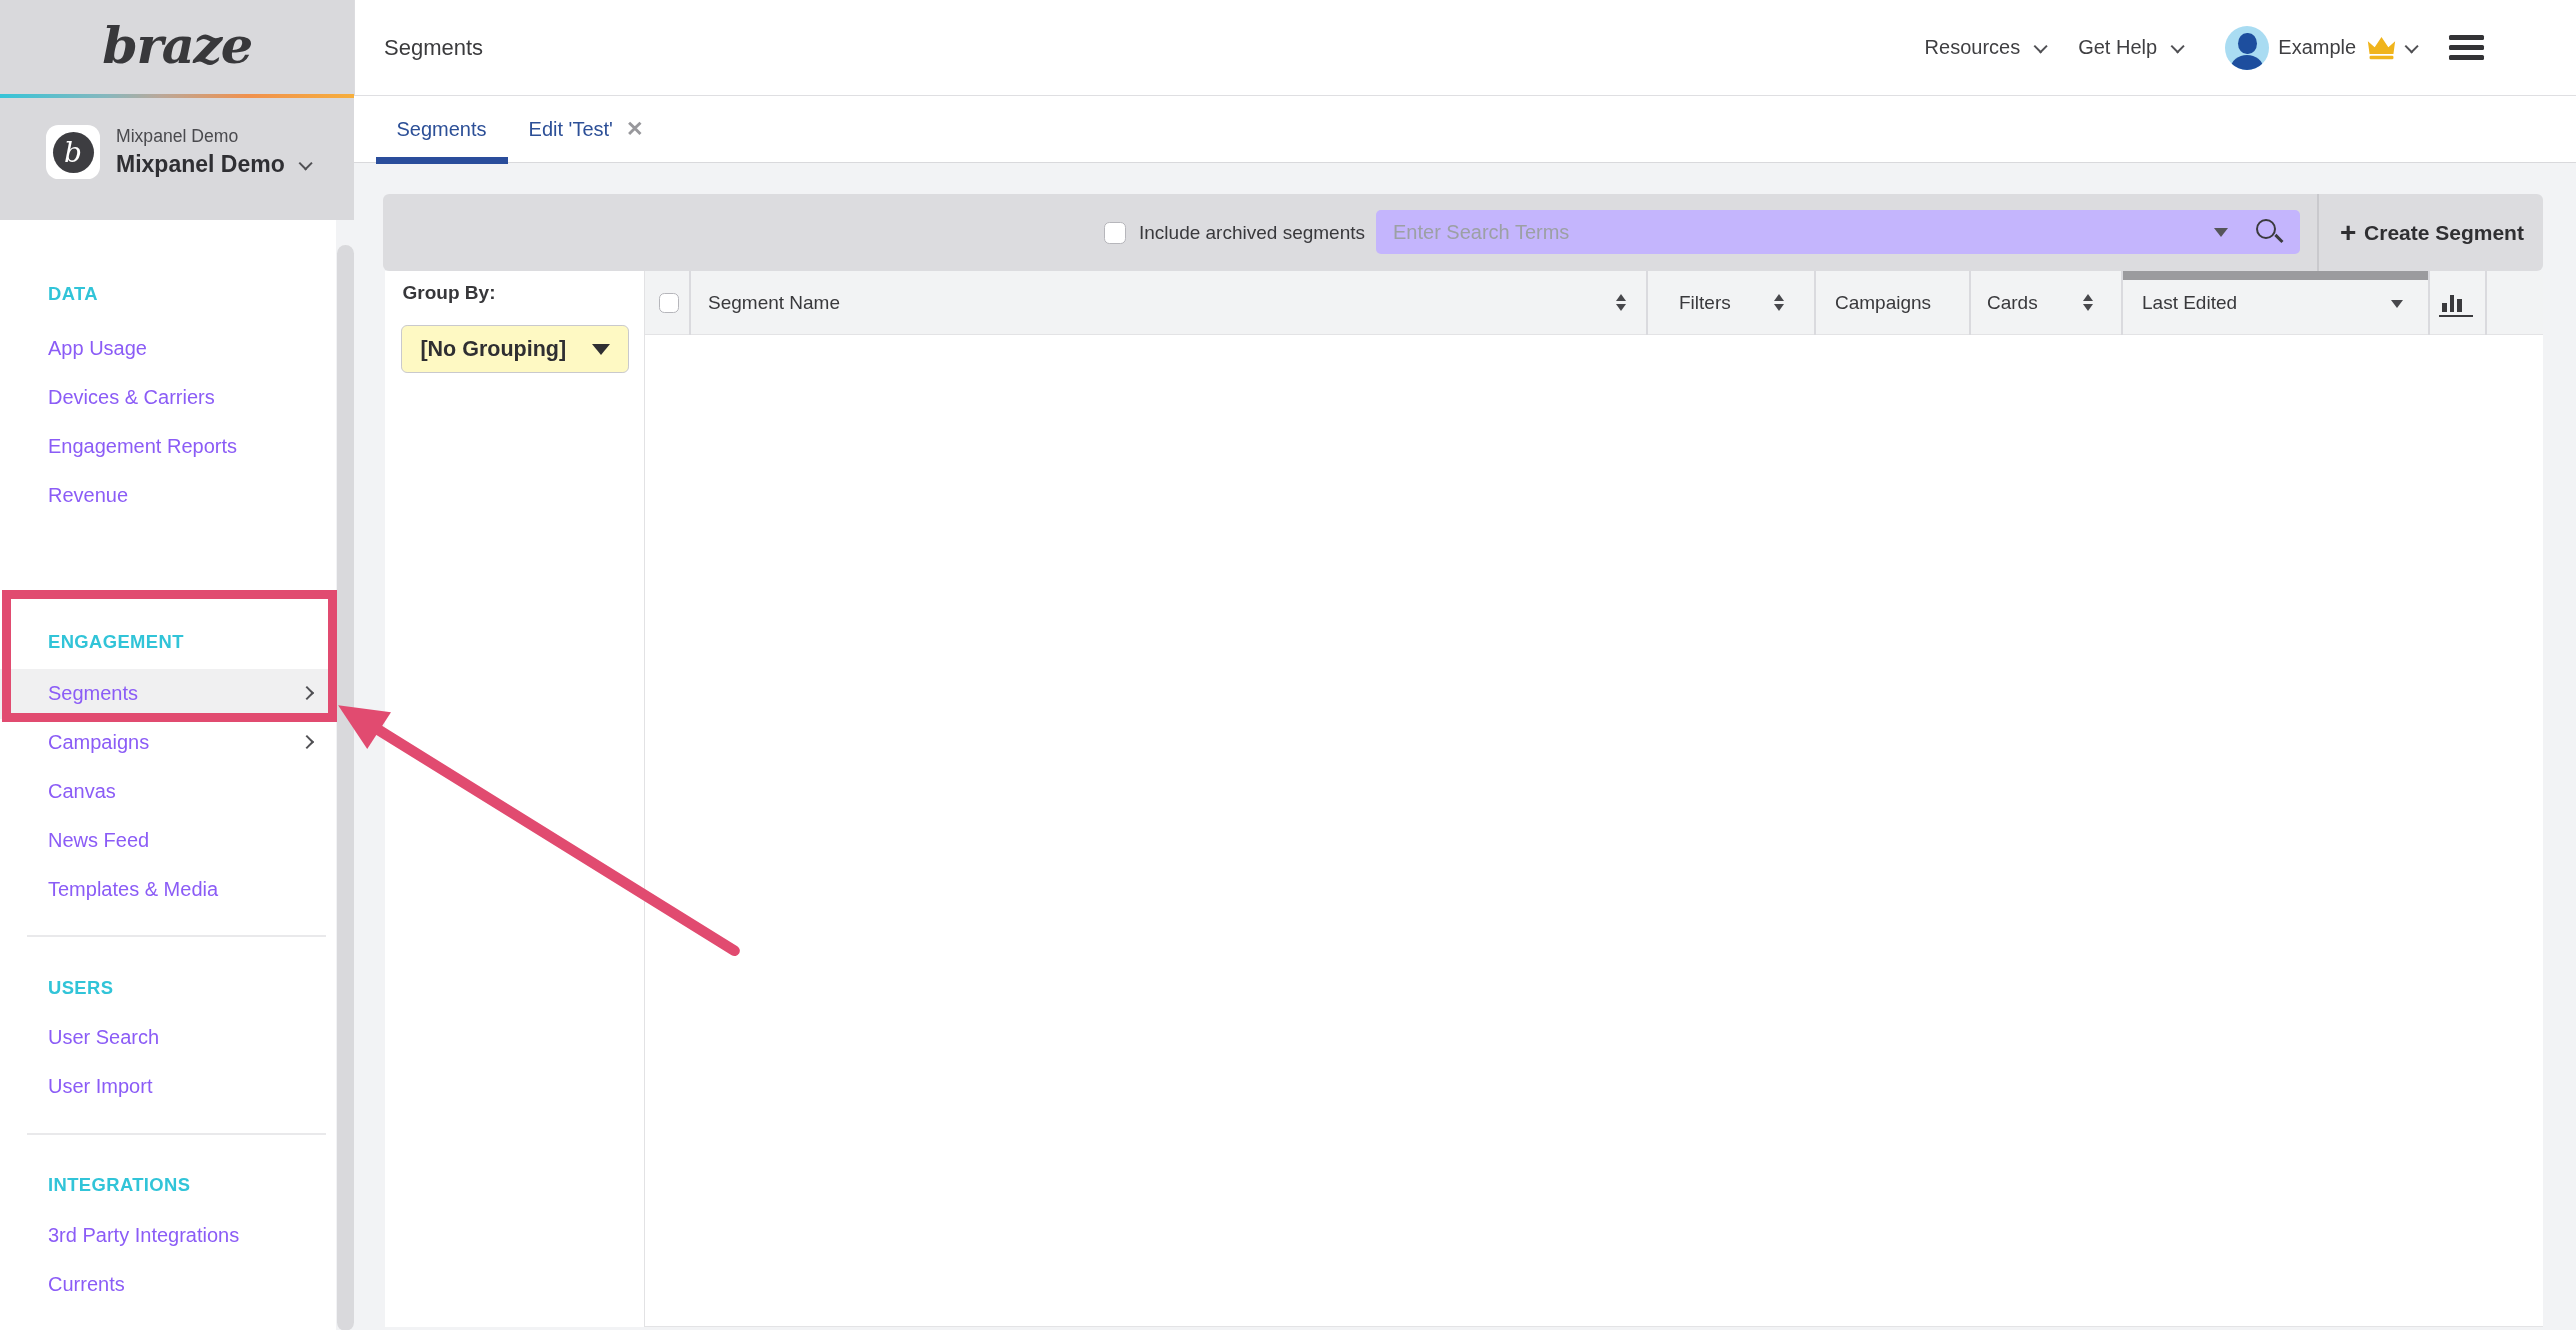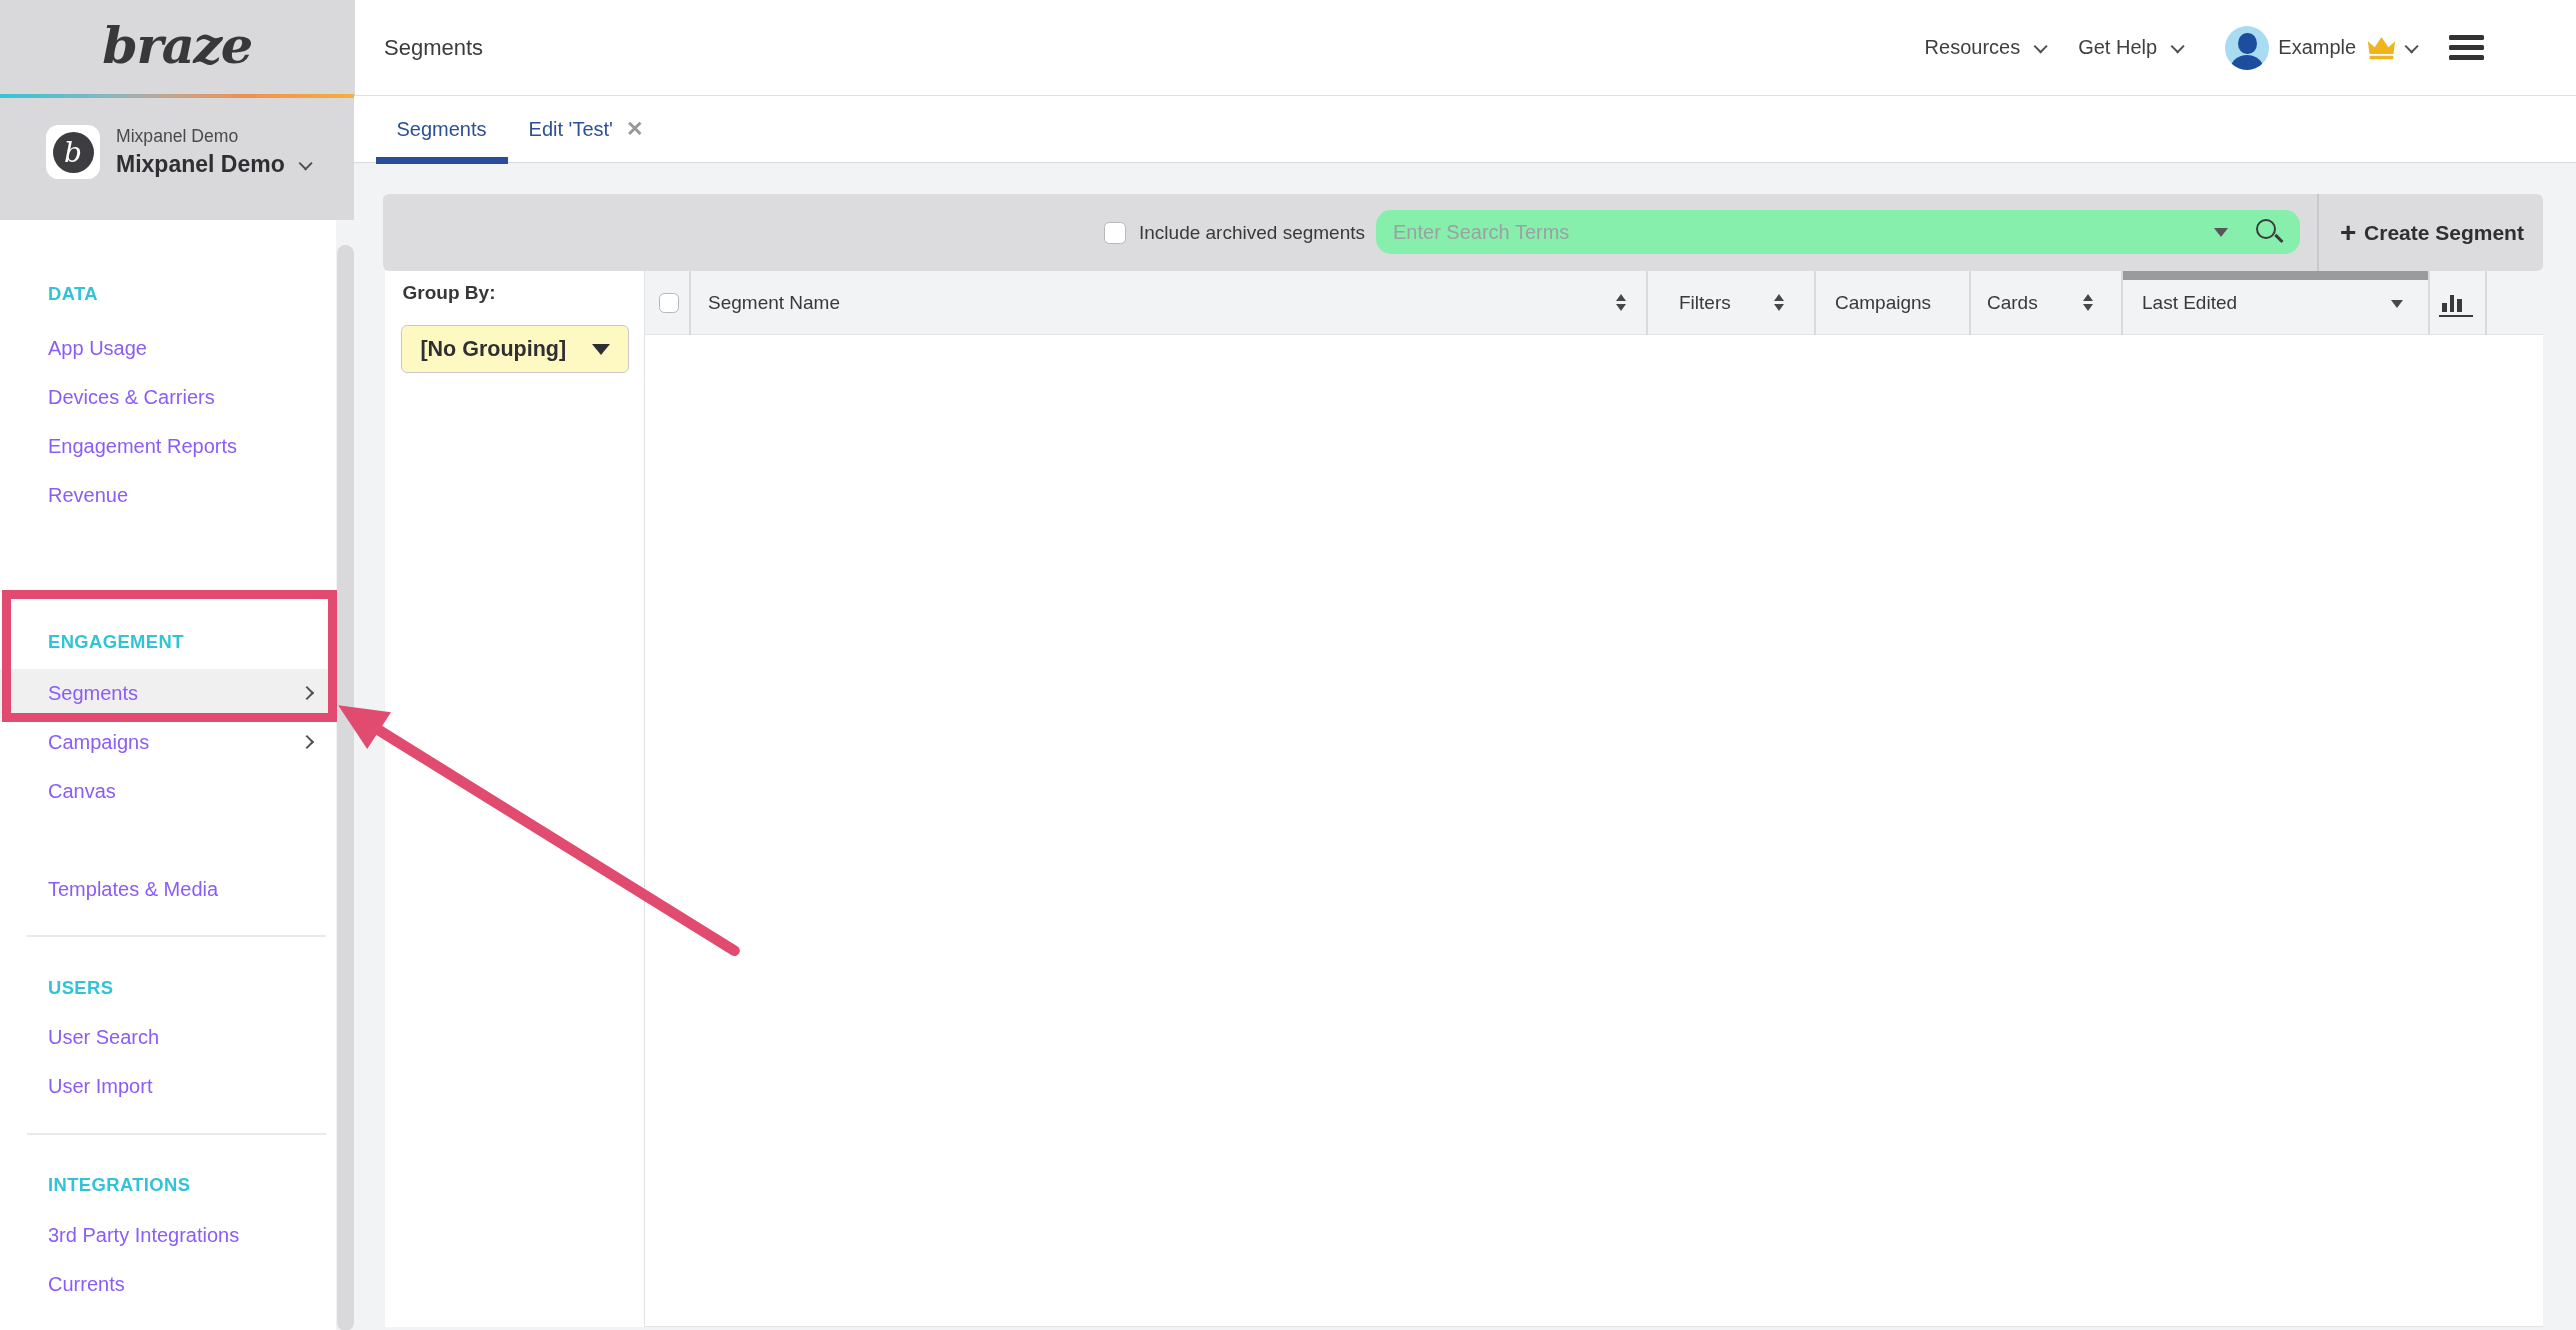--- a/index.html
+++ b/index.html
@@ -62,21 +62,21 @@
 
   
   .anno-box { position:absolute; left:2.3px; top:590px; width:335px; height:132px; border:9.2px solid #e14b70; z-index:30; pointer-events:none; }
   .anno-arrow { position:absolute; left:0; top:0; width:2576px; height:1331px; z-index:30; pointer-events:none; }
 
   
   .toolbar { position:absolute; left:383px; top:194px; width:2160px; height:77px; background:#dcdcdf; border-radius:6.1px; z-index:2; }
   .cbx { width:21.5px; height:21.5px; background:#fff; border:1.5px solid #b6b6bb; border-radius:5.4px; }
   .tb-cbx { position:absolute; left:721px; top:28px; cursor:pointer; }
   .tb-label { position:absolute; left:756px; top:0; height:77px; line-height:77px; font-size:19px; color:#39393c; }
-  .tb-search { position:absolute; left:993px; top:16px; width:924px; height:44px; background:#86efac; border:none; border-radius:15px;
+  .tb-search { position:absolute; left:993px; top:16px; width:924px; height:44px; background:#c4b5fd; border:none; border-radius:5px;
                padding:0 100px 0 17px; font-size:20px; color:#3b3b3d; font-family:"Liberation Sans", sans-serif; }
   .tb-search::placeholder { color:#9ca0a4; }
   .tb-caret { position:absolute; left:1831px; top:34px; width:0; height:0;
               border-left:7px solid transparent; border-right:7px solid transparent; border-top:9.2px solid #55555a; cursor:pointer; }
   .tb-mag { position:absolute; left:1871px; top:23px; width:31px; height:31px; cursor:pointer; }
   .tb-mag .lens { position:absolute; left:1.5px; top:1.5px; width:20px; height:20px; border:2.7px solid #3a3a3d; border-radius:50%; }
   .tb-mag .stem { position:absolute; left:20px; top:20px; width:10px; height:2.7px; background:#3a3a3d; transform:rotate(45deg); }
   .tb-div { position:absolute; left:1934px; top:0; width:1.5px; height:77px; background:#c9c9cd; }
   .tb-create { position:absolute; left:1957px; top:0; height:77px; display:flex; align-items:center; cursor:pointer; }
   .tb-plus { font-size:28px; font-weight:bold; color:#2f2f32; margin-right:7.7px; line-height:1; }
@@ -191,20 +191,21 @@
     <div class="nav-head" style="top:397px">ENGAGEMENT</div>
     <div class="nav-row active" style="top:449px;height:50px">
       <span>Segments</span>
       <span class="row-chev chev chev-right"></span>
     </div>
     <div class="nav-row" style="top:498px">
       <span>Campaigns</span>
       <span class="row-chev chev chev-right"></span>
     </div>
     <div class="nav-row" style="top:547px">Canvas</div>
+    <div class="nav-row" style="top:596px">News Feed</div>
     <div class="nav-row" style="top:645px">Templates &amp; Media</div>
     <div class="nav-div" style="top:715px"></div>
 
     <div class="nav-head" style="top:743px">USERS</div>
     <div class="nav-row" style="top:793px">User Search</div>
     <div class="nav-row" style="top:842px">User Import</div>
     <div class="nav-div" style="top:913px"></div>
 
     <div class="nav-head" style="top:940px">INTEGRATIONS</div>
     <div class="nav-row" style="top:991px">3rd Party Integrations</div>

